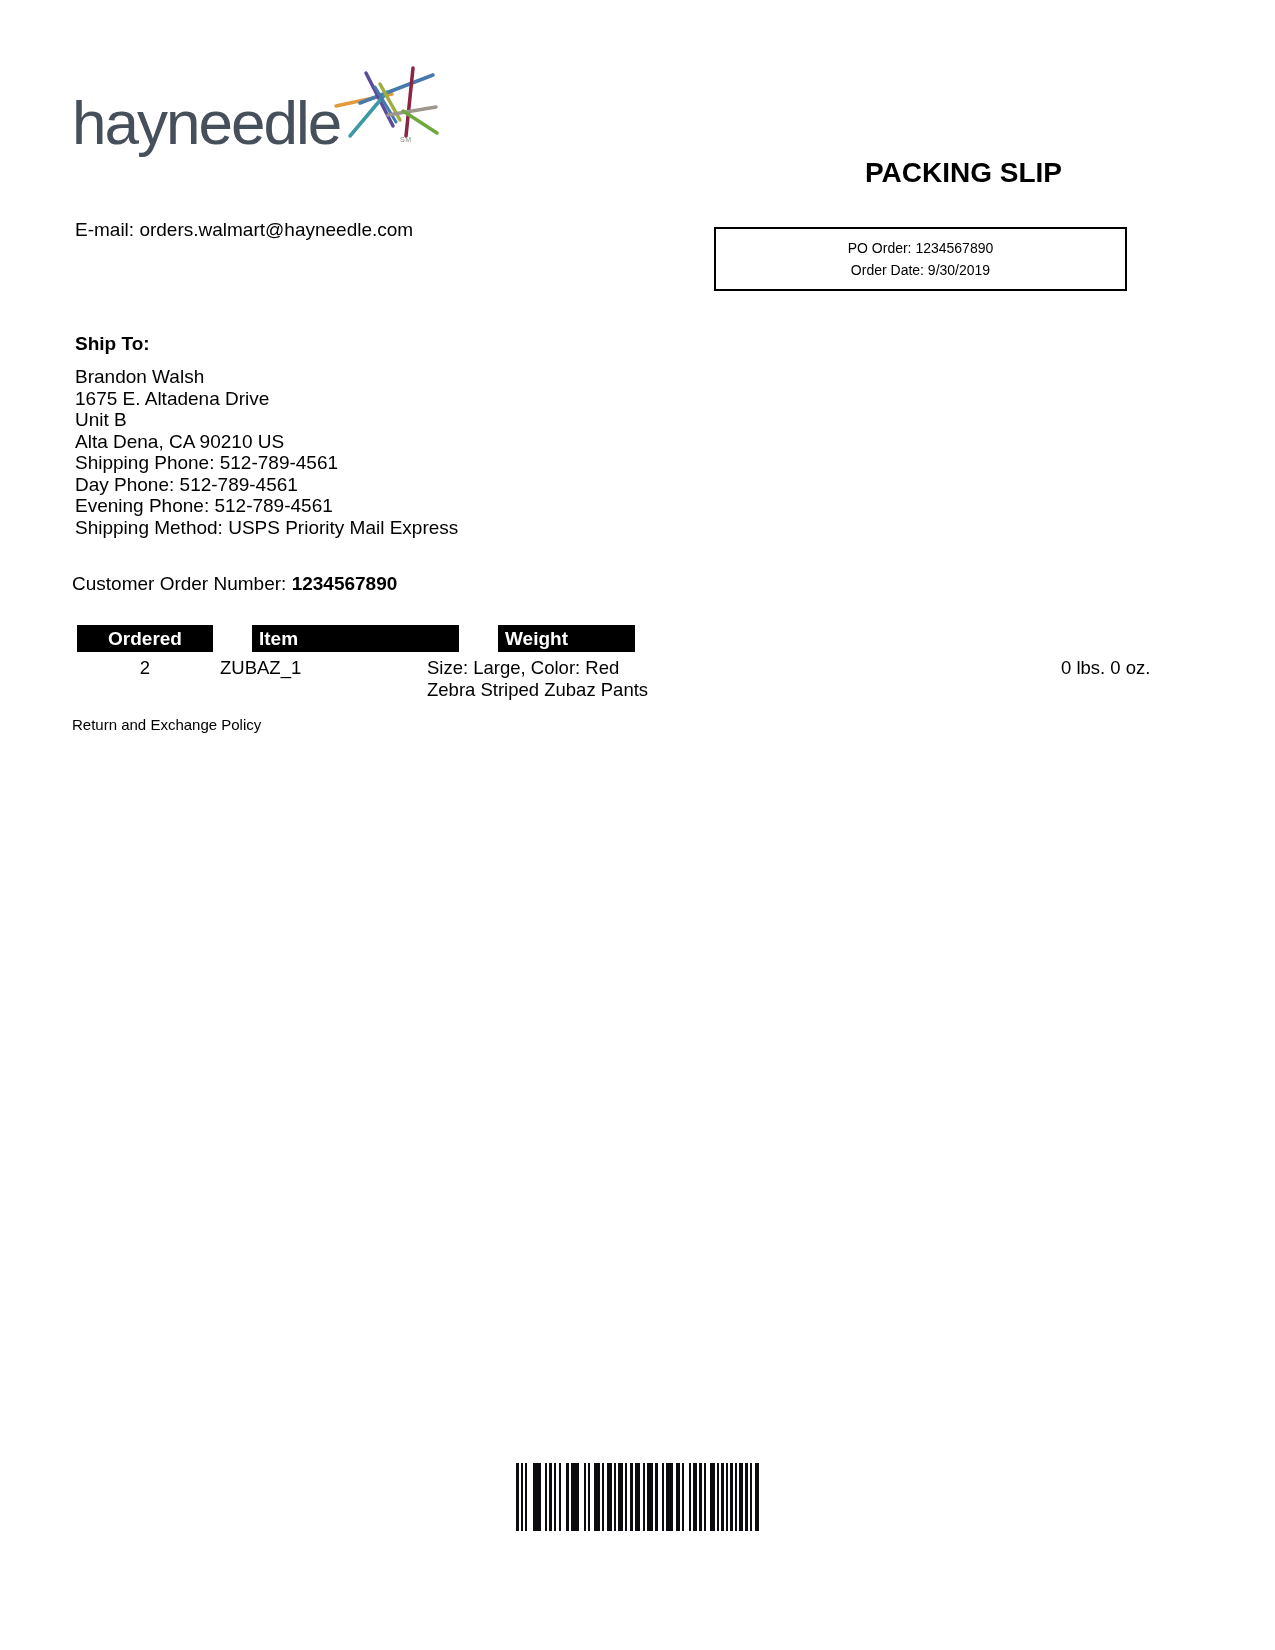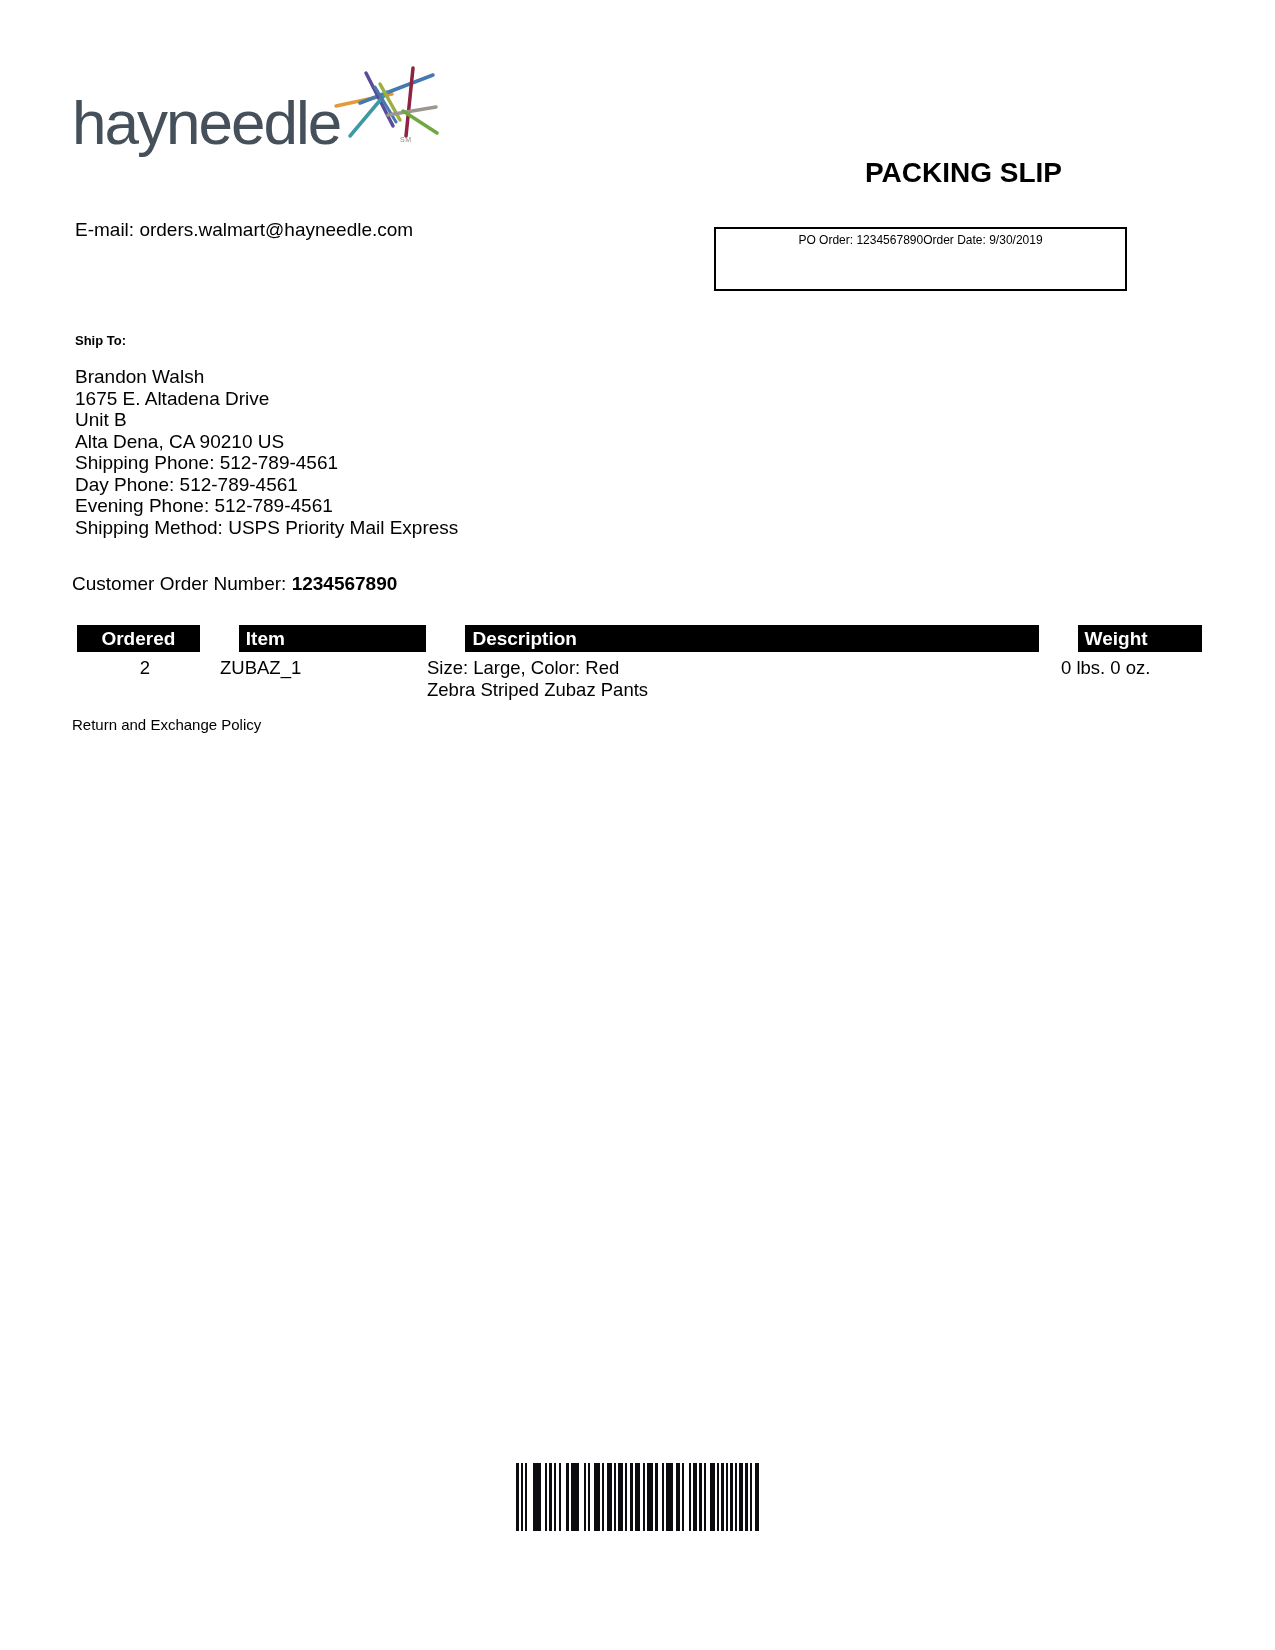--- a/index.html
+++ b/index.html
@@ -23,27 +23,27 @@
     font-size:7px;color:#8a8a86;letter-spacing:0.5px;
   }
   
   .doc-title{
     position:absolute;left:725px;top:157px;width:477px;
     text-align:center;font-size:28px;font-weight:bold;letter-spacing:0px;
   }
   .order-box{
     position:absolute;left:714px;top:227px;width:409px;height:60px;
     border:2px solid #000000;
-    display:flex;justify-content:center;
-    text-align:center;font-size:12px;line-height:22px;
+    display:flex;flex-direction:column;justify-content:center;
+    text-align:center;font-size:14px;line-height:22px;
   }
   
   .email-line{position:absolute;left:75px;top:219px;font-size:19px;}
   
-  .shipto-label{position:absolute;left:75px;top:333px;font-size:13px;font-weight:bold;}
+  .shipto-label{position:absolute;left:75px;top:333px;font-size:19px;font-weight:bold;}
   .shipto-block{position:absolute;left:75px;top:366px;font-size:19px;line-height:21.5px;}
   
   .cust-line{position:absolute;left:72px;top:573px;font-size:19px;}
   .cust-line b{font-weight:bold;}
   
   .items-table{position:absolute;left:77px;top:625px;width:1125px;}
   .tbl-header{display:flex;height:27px;gap:37px;}
   .tbl-header .cell{
     background:#000000;color:#ffffff;font-weight:bold;font-size:19px;
     line-height:27px;margin-right:2px;box-sizing:border-box;
@@ -105,21 +105,20 @@
     <div>Evening Phone: 512-789-4561</div>
     <div>Shipping Method: USPS Priority Mail Express</div>
   </div>
 
   <div class="cust-line"><span>Customer Order Number: </span><b>1234567890</b></div>
 
   <div class="items-table">
     <div class="tbl-header">
       <div class="cell col-ordered">Ordered</div>
       <div class="cell col-item">Item</div>
-      <div class="cell col-desc">Description</div>
       <div class="cell col-weight">Weight</div>
     </div>
     <div class="tbl-row">
       <div class="cell col-ordered">2</div>
       <div class="cell col-item">ZUBAZ_1</div>
       <div class="cell col-desc">
         <div>Size: Large, Color: Red</div>
         <div>Zebra Striped Zubaz Pants</div>
       </div>
       <div class="cell col-weight">0 lbs. 0 oz.</div>

